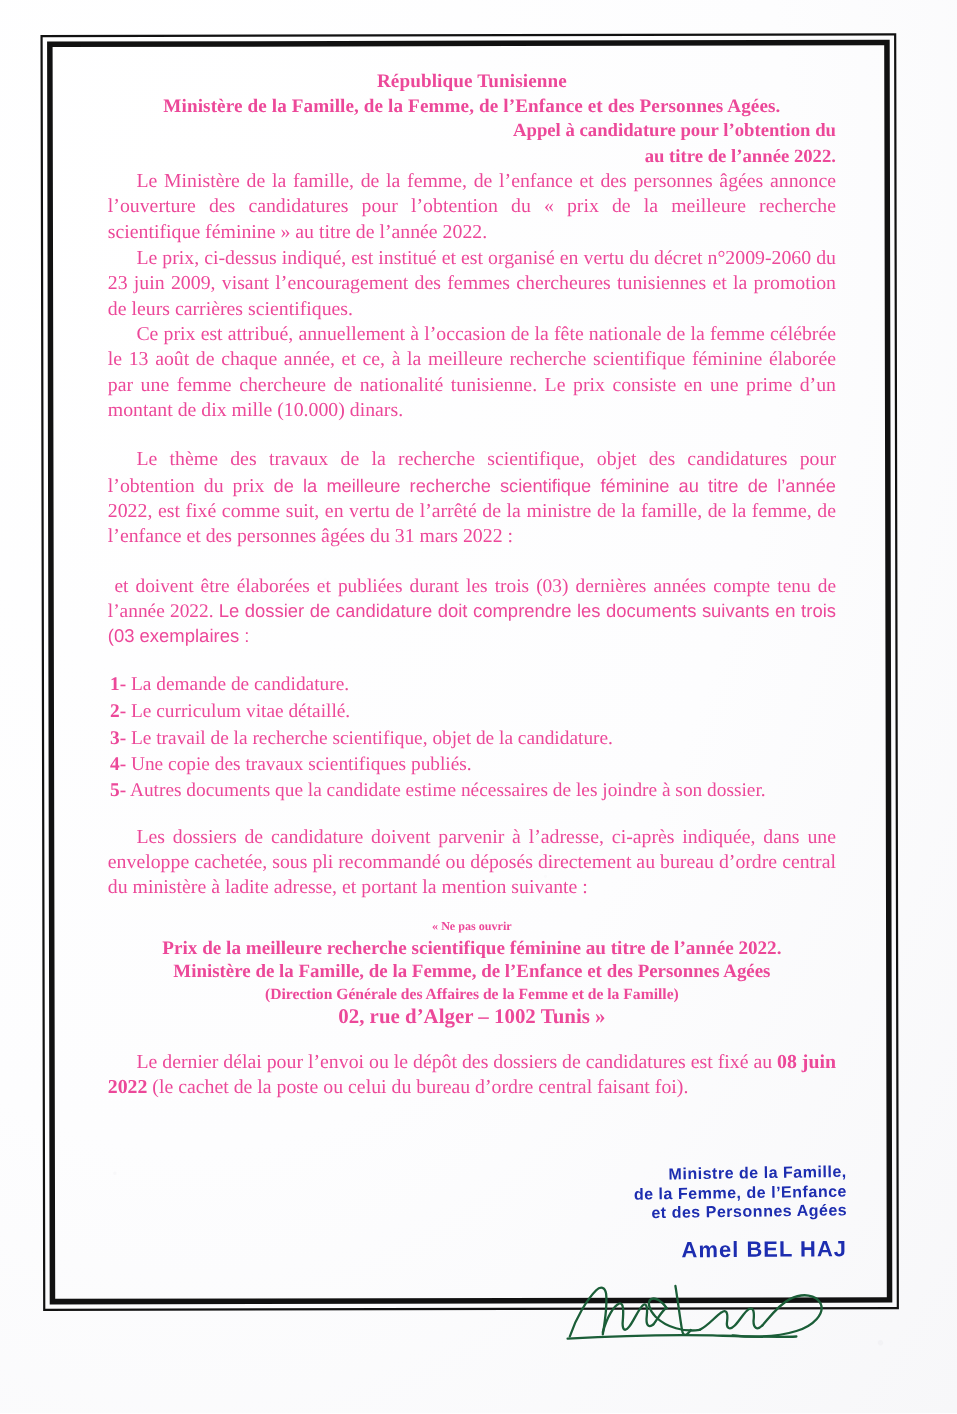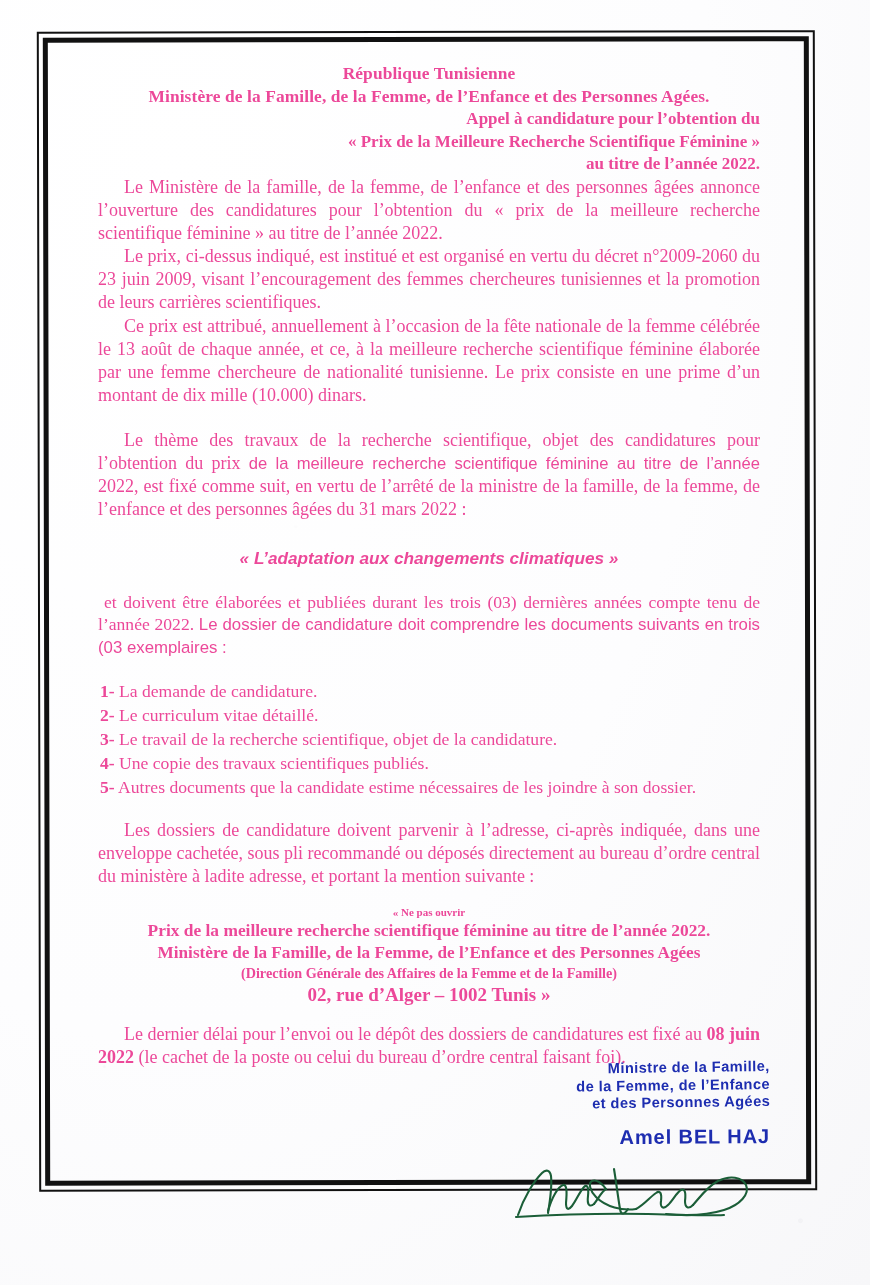--- a/index.html
+++ b/index.html
@@ -197,31 +197,29 @@
 
 <div id="content">
 
   <div>
     <div class="hdr">République Tunisienne</div>
     <div class="hdr">Ministère de la Famille, de la Femme, de l’Enfance et des Personnes Agées.</div>
   </div>
 
   <div class="hdr-sub">
     <div>Appel à candidature pour l’obtention du</div>
-    <div>« Prix de la Meilleure Recherche Scientifique Féminine »</div>
     <div>au titre de l’année 2022.</div>
   </div>
 
   <p class="body blk-1">Le Ministère de la famille, de la femme, de l’enfance et des personnes âgées annonce l’ouverture des candidatures pour l’obtention du « prix de la meilleure recherche scientifique féminine » au titre de l’année 2022.</p>
   <p class="body">Le prix, ci-dessus indiqué, est institué et est organisé en vertu du décret n°2009-2060 du 23 juin 2009, visant l’encouragement des femmes chercheures tunisiennes et la promotion de leurs carrières scientifiques.</p>
   <p class="body">Ce prix est attribué, annuellement à l’occasion de la fête nationale de la femme célébrée le 13 août de chaque année, et ce, à la meilleure recherche scientifique féminine élaborée par une femme chercheure de nationalité tunisienne. Le prix consiste en une prime d’un montant de dix mille (10.000) dinars.</p>
 
   <p class="body" style="margin-top:22px"><span>Le thème des travaux de la recherche scientifique, objet des candidatures pour l’obtention du prix </span><span class="sans">de la meilleure recherche scientifique féminine au titre de l’année</span><span> 2022, est fixé comme suit, en vertu de l’arrêté de la ministre de la famille, de la femme, de l’enfance et des personnes âgées du 31 mars 2022 :</span></p>
 
-  <div class="theme">« L’adaptation aux changements climatiques »</div>
 
   <p class="sansblk"><span> et doivent être élaborées et publiées durant les trois (03) dernières années compte tenu de l’année 2022. </span><span class="sw"> Le dossier de candidature doit comprendre les documents suivants en trois (03 exemplaires :</span></p>
 
   <ol class="docs">
     <li><span class="num">1-</span>
       <span>La demande de candidature.</span></li>
     <li><span class="num">2-</span>
       <span>Le curriculum vitae détaillé.</span></li>
     <li><span class="num">3-</span>
       <span>Le travail de la recherche scientifique, objet de la candidature.</span></li>

